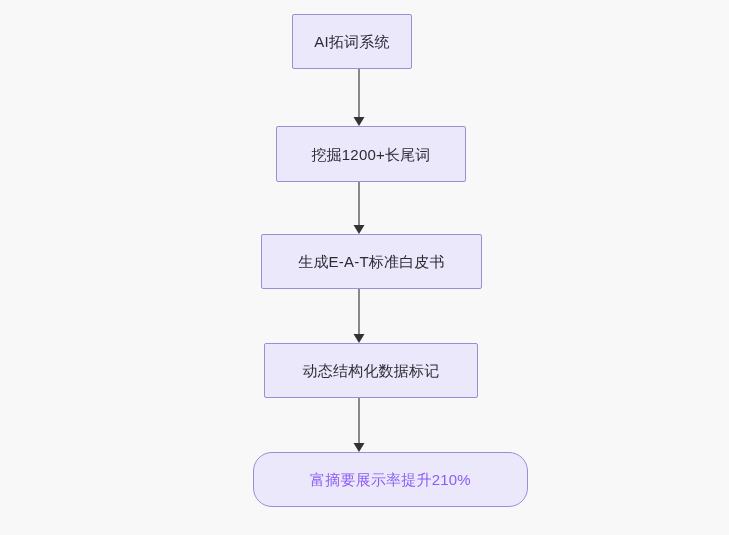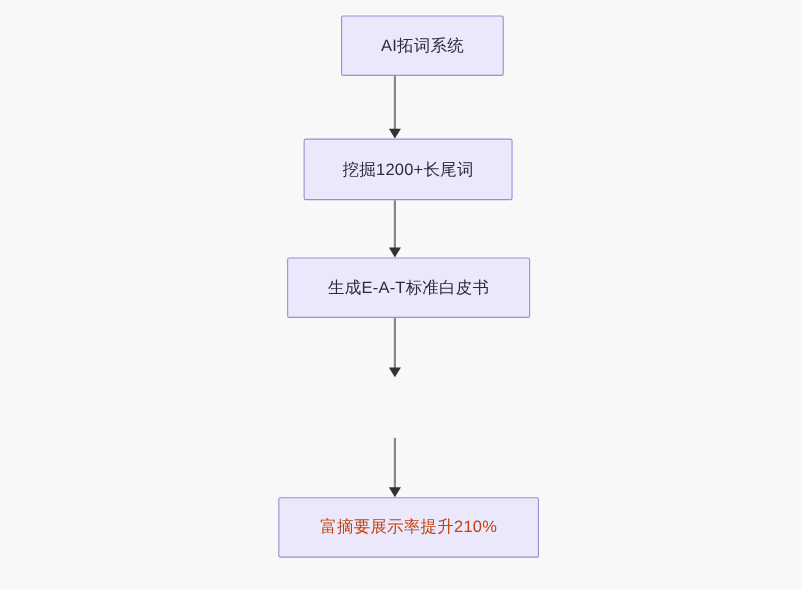--- a/index.html
+++ b/index.html
@@ -66,25 +66,28 @@
         <line x1="12" y1="0" x2="12" y2="46" stroke="#888888" stroke-width="2"></line>
         <polygon points="12,54 6.5,45 17.5,45" fill="#333333"></polygon>
       </svg>
     </div>
     <div class="edge" style="left: 347px; top: 398px; height: 54px;">
       <svg width="24" height="54" viewBox="0 0 24 54">
         <line x1="12" y1="0" x2="12" y2="46" stroke="#888888" stroke-width="2"></line>
         <polygon points="12,54 6.5,45 17.5,45" fill="#333333"></polygon>
       </svg>
     </div>
-    <div class="node" style="left: 310px; top: 14px; width: 148px; height: 55px; background: rgb(236, 232, 251); border-color: rgb(161, 138, 214); color: rgb(43, 43, 51);">
+    <div class="node" style="left: 292px; top: 14px; width: 120px; height: 55px; background: rgb(236, 232, 251); border-color: rgb(161, 138, 214); color: rgb(43, 43, 51);">
       <span class="node-label">AI拓词系统</span>
     </div>
     <div class="node" style="left: 276px; top: 126px; width: 190px; height: 56px; background: rgb(236, 232, 251); border-color: rgb(161, 138, 214); color: rgb(43, 43, 51);">
       <span class="node-label">挖掘1200+长尾词</span>
     </div>
     <div class="node" style="left: 261px; top: 234px; width: 221px; height: 55px; background: rgb(236, 232, 251); border-color: rgb(161, 138, 214); color: rgb(43, 43, 51); text-align: right;">
       <span class="node-label">生成E-A-T标准白皮书</span>
     </div>
-    <div class="node" style="left: 253px; top: 452px; width: 237px; height: 55px; background: rgb(236, 232, 251); border-color: rgb(161, 138, 214); color: #c2410c;">
+    <div class="node" style="left: 264px; top: 343px; width: 214px; height: 55px; background: rgb(236, 232, 251); border-color: rgb(161, 138, 214); color: rgb(43, 43, 51);">
+      <span class="node-label">动态结构化数据标记</span>
+    </div>
+    <div class="node" style="left: 253px; top: 452px; width: 275px; height: 55px; background: rgb(236, 232, 251); border-color: rgb(161, 138, 214); color: #8b5cf6; border-radius: 19px;">
       <span class="node-label">富摘要展示率提升210%</span>
     </div>
   </div>
 
 </body></html>

